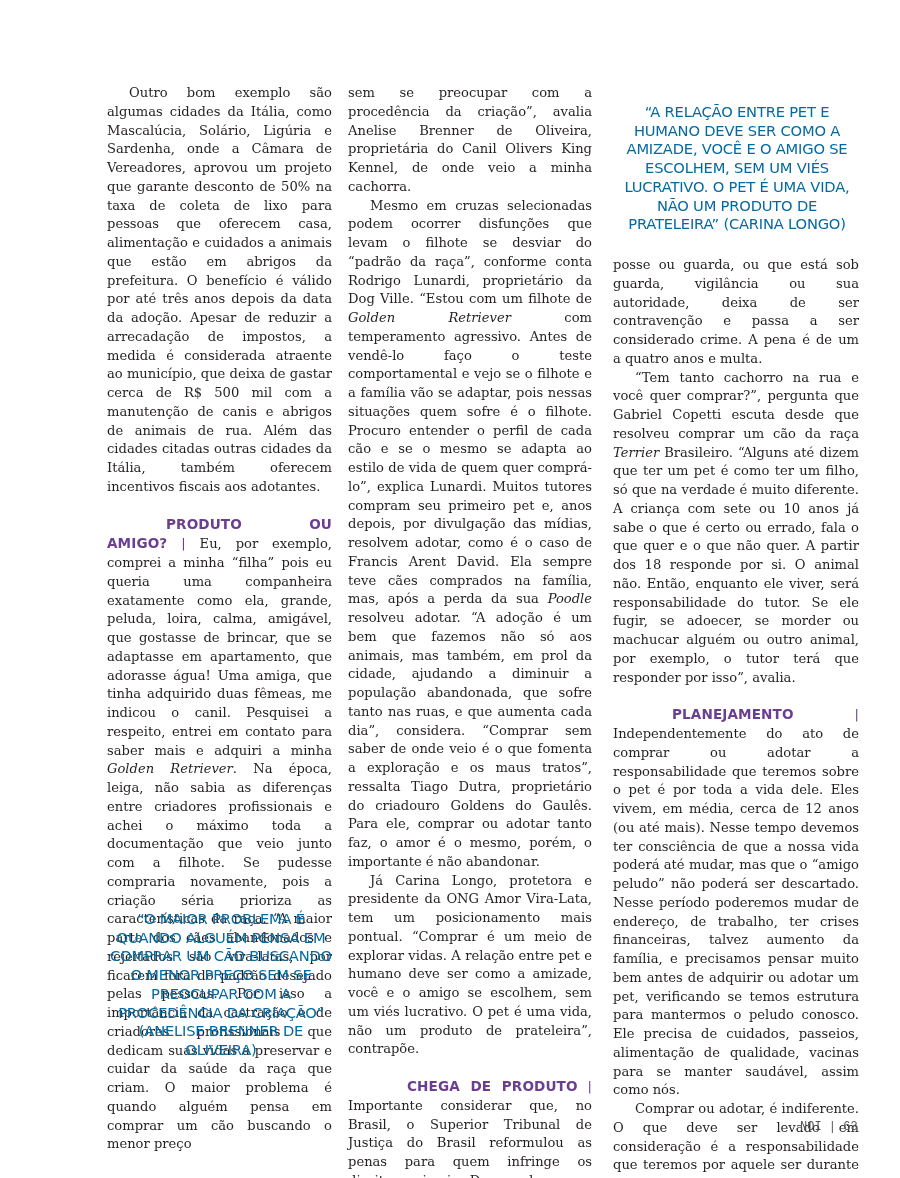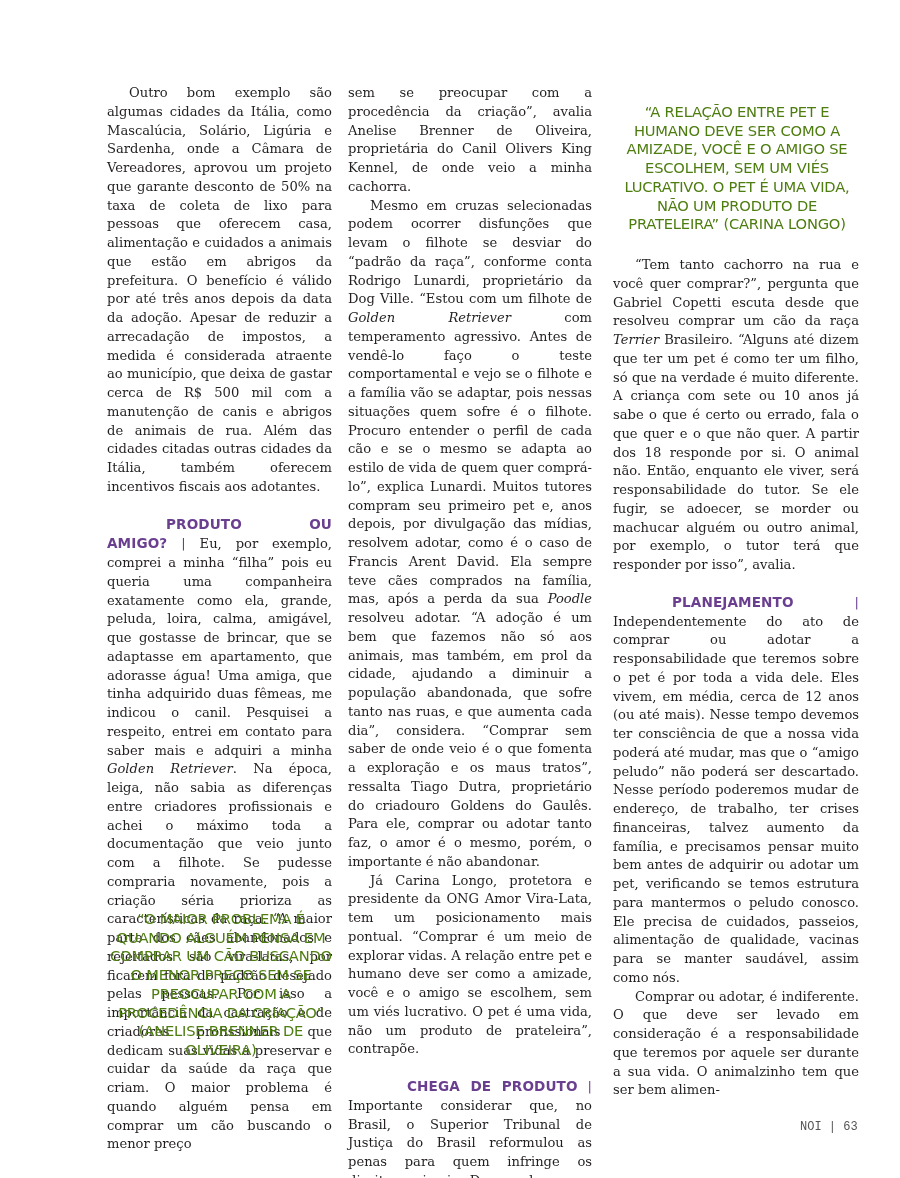--- a/index.html
+++ b/index.html
@@ -16,21 +16,21 @@
   .col2 { left:348px; width:244px; }
   .col3 { left:613px; width:246px; }
   .head {
     font-family:"DejaVu Sans", "Liberation Sans", sans-serif;
     font-weight:bold; color:#6b3f8f; font-size:13.6px; letter-spacing:0.1px;margin-left:37px;
   }
   .bar { color:#6b3f8f; font-family:"DejaVu Sans", sans-serif; }
   .sp { height:18px; }
   .pull {
     font-family:"DejaVu Sans", "Liberation Sans", sans-serif;
-    color:#4d7c0f; text-transform:uppercase; text-align:center;
+    color:#0369a1; text-transform:uppercase; text-align:center;
     font-size:14.7px; line-height:18.7px; letter-spacing:-0.2px;
   }
   .pull1 { position:absolute; left:110px; top:910px; width:222px; }
   .pull2 { position:absolute; left:612px; top:103px; width:250px; }
   .col3 .body { margin-top:172px; }
   i { }
   .folio {
     position:absolute; left:800px; top:1120px;
     font-family:Liberation Mono, monospace;
     font-size:12px; color:#555;
@@ -62,20 +62,21 @@
     <span class="head">CHEGA DE PRODUTO</span>
     <span class="bar">|</span>
     <span>Importante considerar que, no Brasil, o Superior Tribunal de Justiça do Brasil reformulou as penas para quem infringe os direitos animais. De acordo com a nova regra, abandonar, em qualquer espaço público ou privado, animal doméstico, domesticado, silvestre, exótico, ou em rota migratória, do qual a pessoa detém a propriedade,</span>
   </p>
 </div>
 
 <div class="pull pull2">“A relação entre pet e humano deve ser como a amizade, você e o amigo se escolhem, sem um viés lucrativo. O pet é uma vida, não um produto de prateleira” (Carina Longo)</div>
 
 <div class="col col3">
   <div class="body">
+    <p class="noindent">posse ou guarda, ou que está sob guarda, vigilância ou sua autoridade, deixa de ser contravenção e passa a ser considerado crime. A pena é de um a quatro anos e multa.</p>
     <p>
       <span>“Tem tanto cachorro na rua e você quer comprar?”, pergunta que Gabriel Copetti escuta desde que resolveu comprar um cão da raça </span><i>Terrier</i><span> Brasileiro. “Alguns até dizem que ter um pet é como ter um filho, só que na verdade é muito diferente. A criança com sete ou 10 anos já sabe o que é certo ou errado, fala o que quer e o que não quer. A partir dos 18 responde por si. O animal não. Então, enquanto ele viver, será responsabilidade do tutor. Se ele fugir, se adoecer, se morder ou machucar alguém ou outro animal, por exemplo, o tutor terá que responder por isso”, avalia.</span>
     </p>
     <div class="sp"></div>
     <p>
       <span class="head">PLANEJAMENTO</span>
       <span class="bar">|</span>
       <span>Independentemente do ato de comprar ou adotar a responsabilidade que teremos sobre o pet é por toda a vida dele. Eles vivem, em média, cerca de 12 anos (ou até mais). Nesse tempo devemos ter consciência de que a nossa vida poderá até mudar, mas que o “amigo peludo” não poderá ser descartado. Nesse período poderemos mudar de endereço, de trabalho, ter crises financeiras, talvez aumento da família, e precisamos pensar muito bem antes de adquirir ou adotar um pet, verificando se temos estrutura para mantermos o peludo conosco. Ele precisa de cuidados, passeios, alimentação de qualidade, vacinas para se manter saudável, assim como nós.</span>
     </p>
     <p>Comprar ou adotar, é indiferente. O que deve ser levado em consideração é a responsabilidade que teremos por aquele ser durante a sua vida. O animalzinho tem que ser bem alimen-</p>

